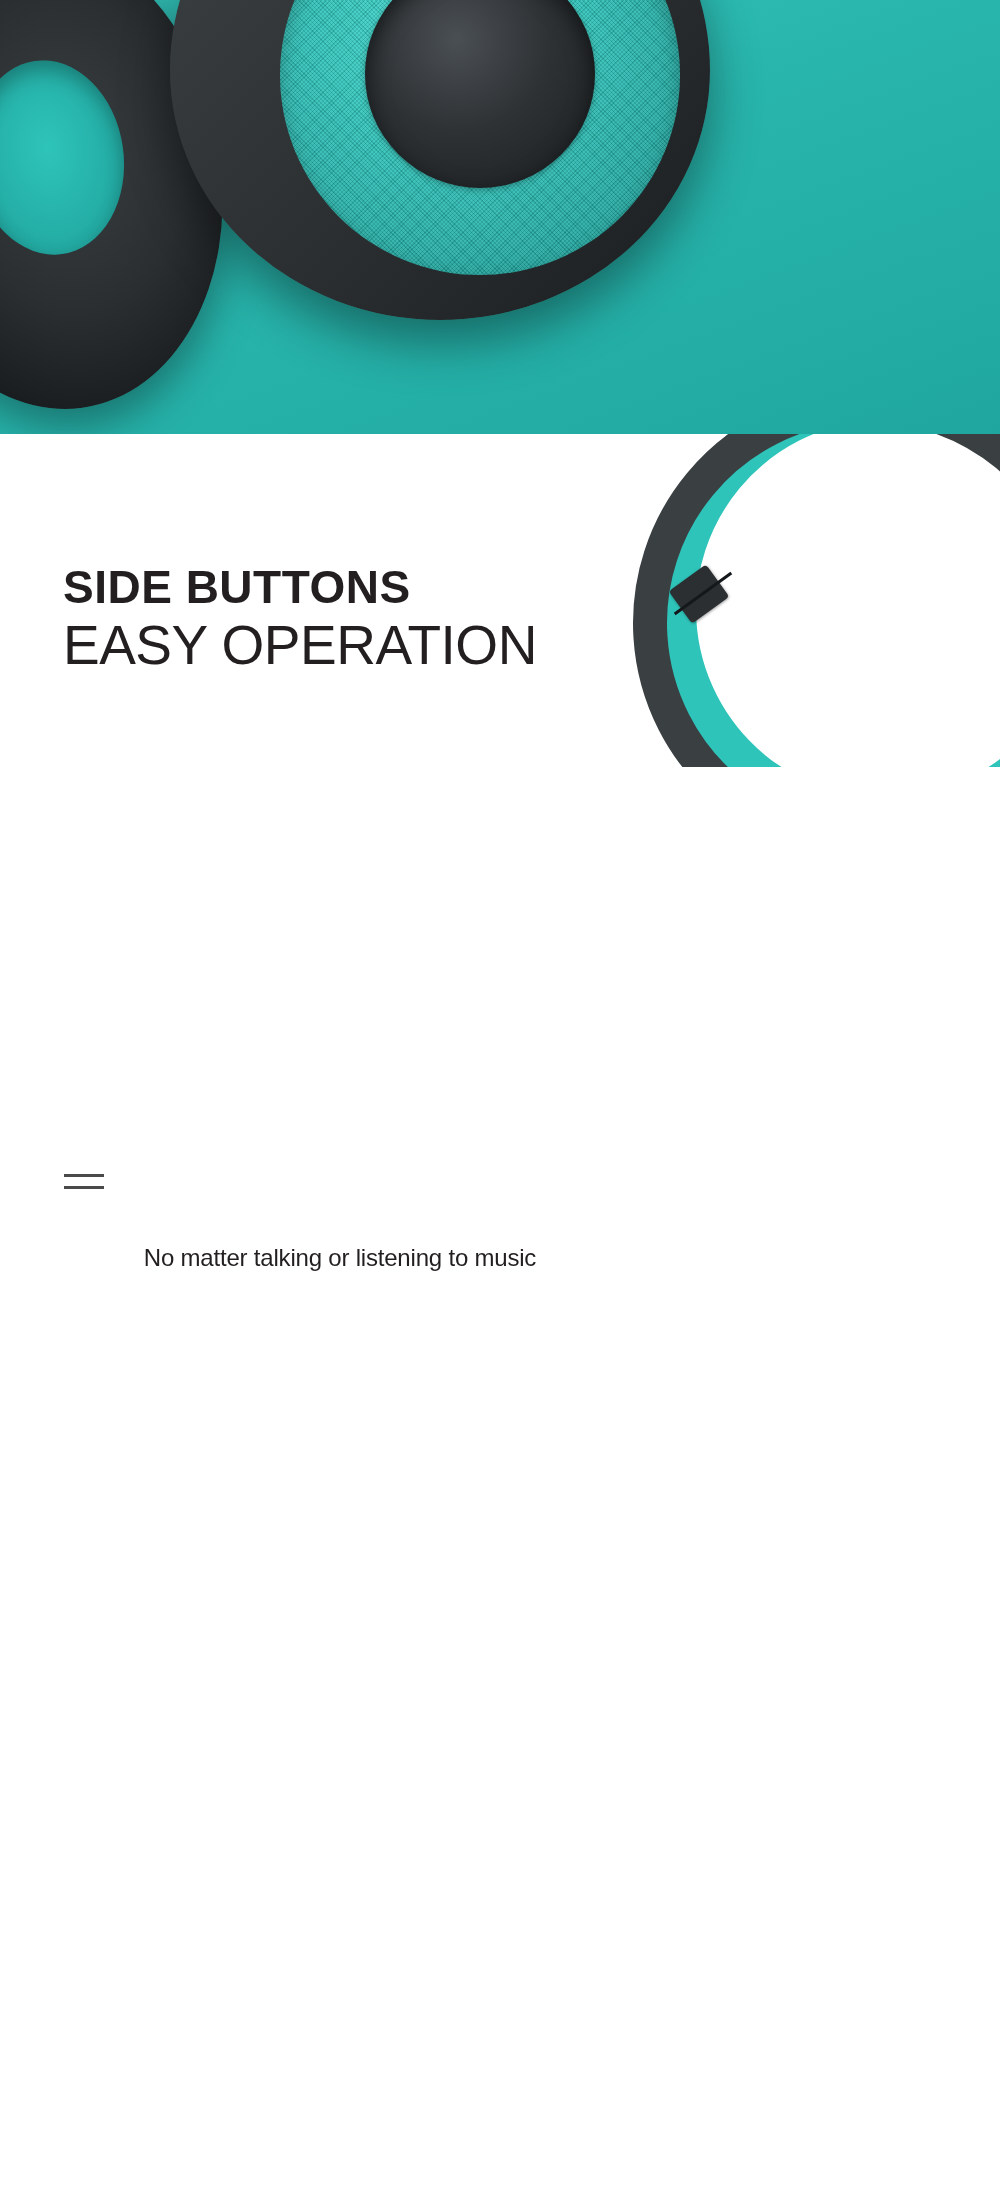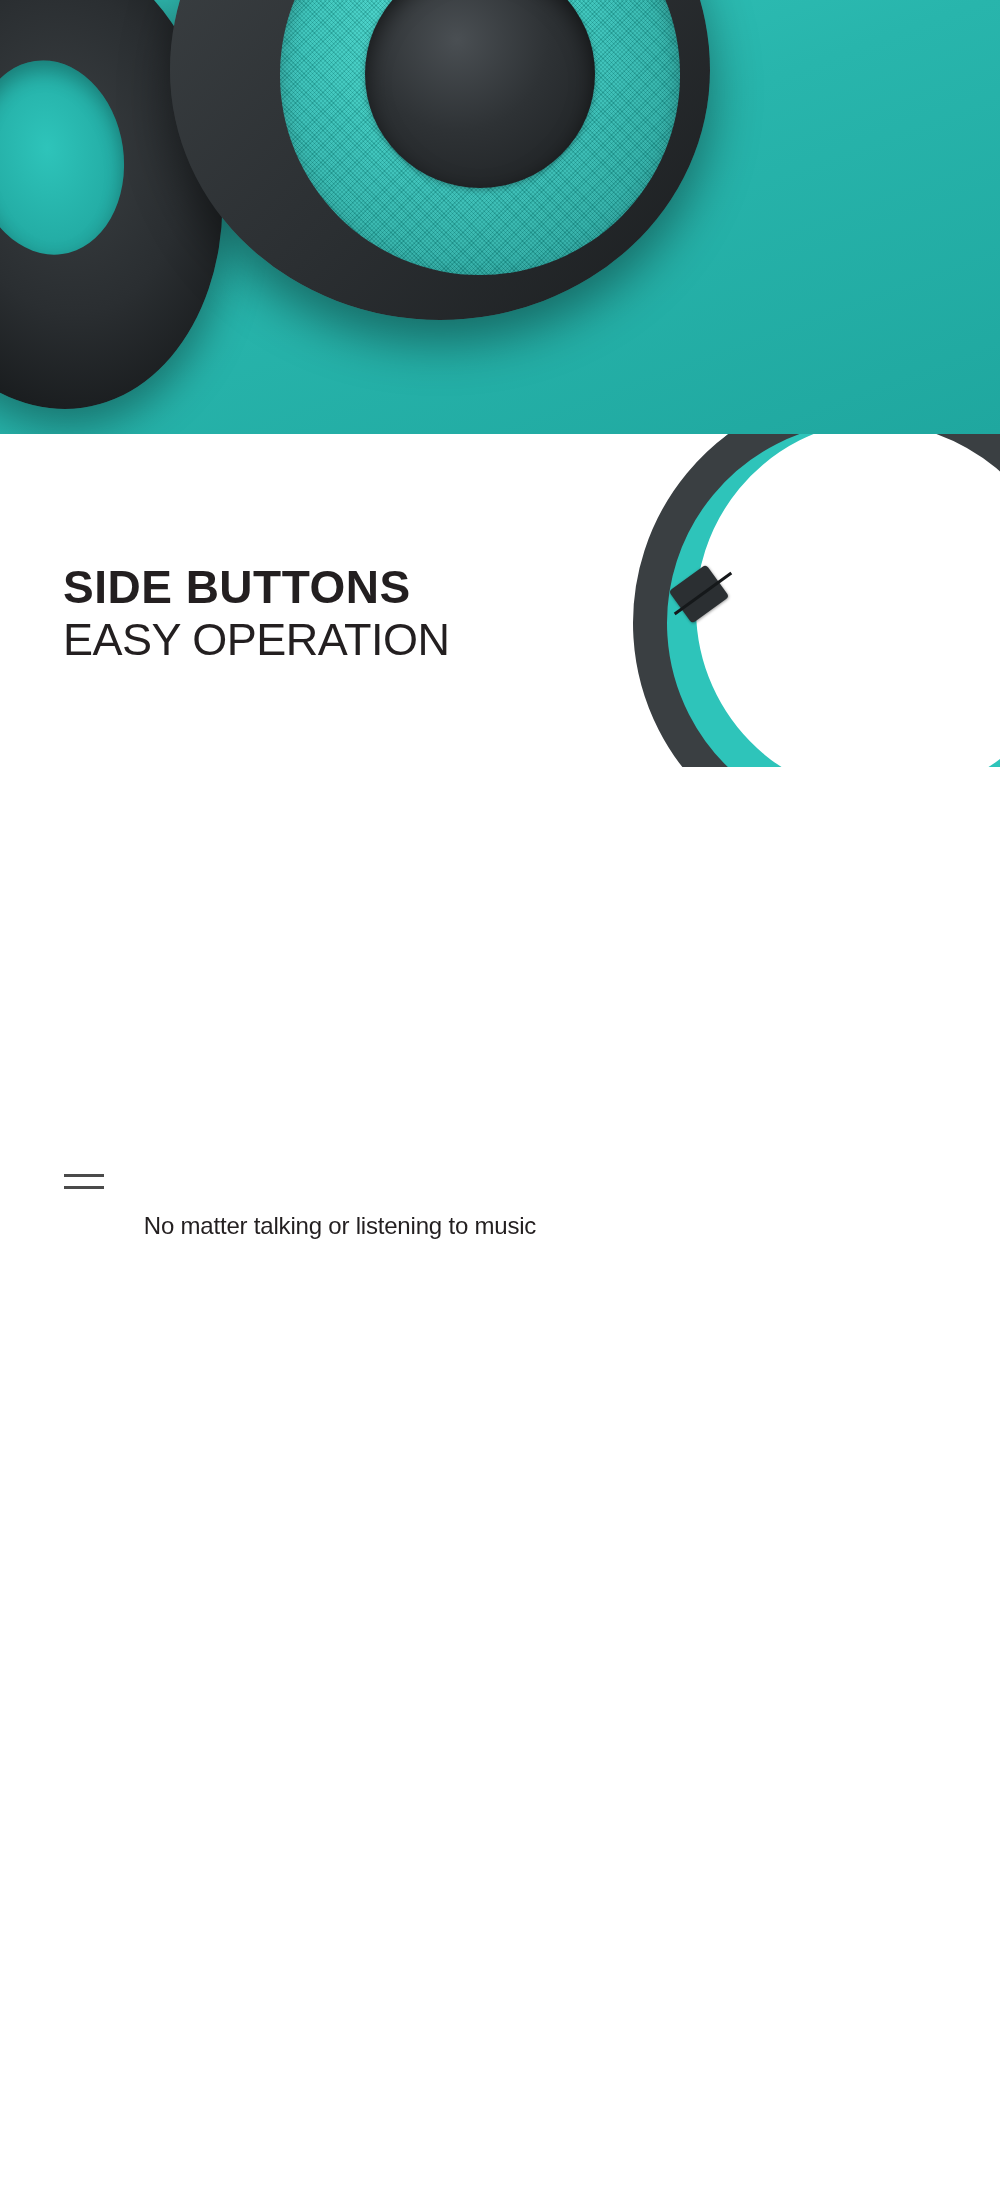--- a/index.html
+++ b/index.html
@@ -107,21 +107,21 @@
   }
   .headline-1 {
     font-size: 46px;
     font-weight: bold;
     letter-spacing: 0.5px;
     color: #231f20;
     line-height: 1.0;
     white-space: nowrap;
   }
   .headline-2 {
-    font-size: 45px;
+    font-size: 55px;
     font-weight: 400;
     letter-spacing: -0.5px;
     color: #231f20;
     line-height: 1.08;
     margin-top: 6px;
     white-space: nowrap;
   }
 
   .rule-group {
     position: absolute;
@@ -131,21 +131,21 @@
   .rule {
     width: 40px;
     height: 3px;
     background: #4a4a4a;
     margin-bottom: 9px;
   }
 
   .body-copy {
     position: absolute;
     left: 60px;
-    top: 775px;
+    top: 807px;
     width: 560px;
     font-size: 24px;
     line-height: 1.42;
     color: #231f20;
     text-align: center;
     letter-spacing: -0.2px;
   }
   .body-copy .line { display: block; white-space: nowrap; }
 
   

